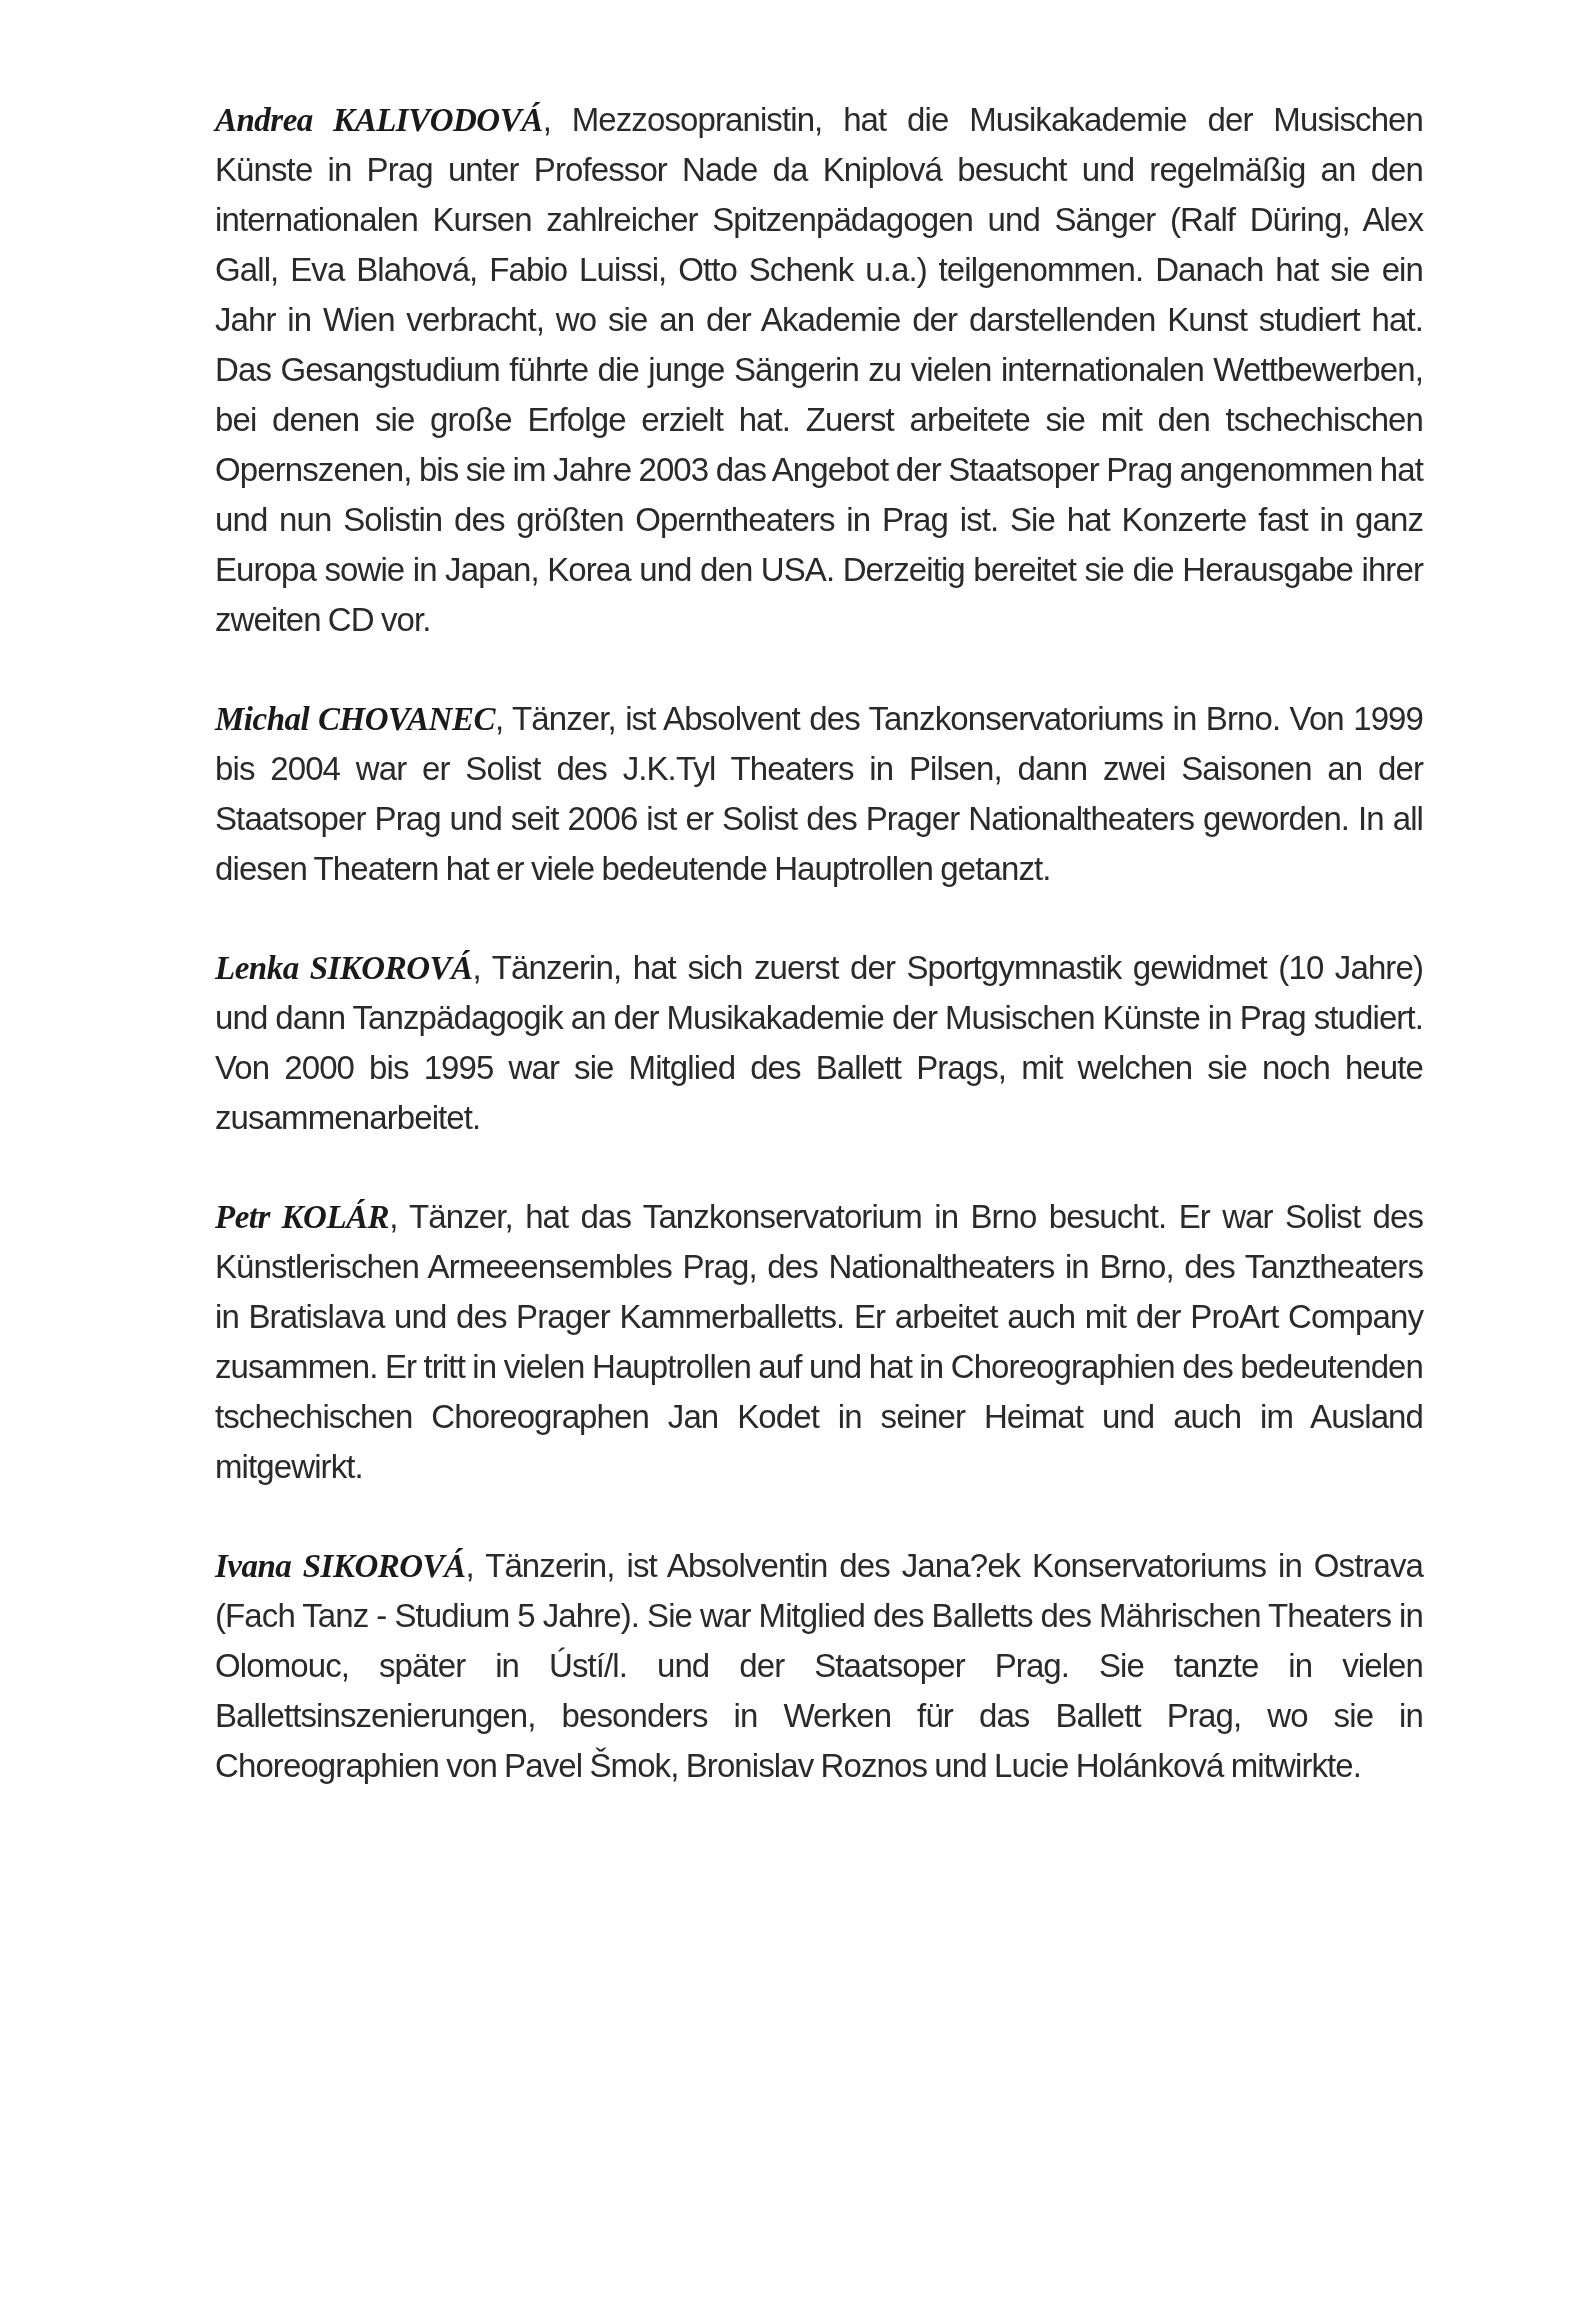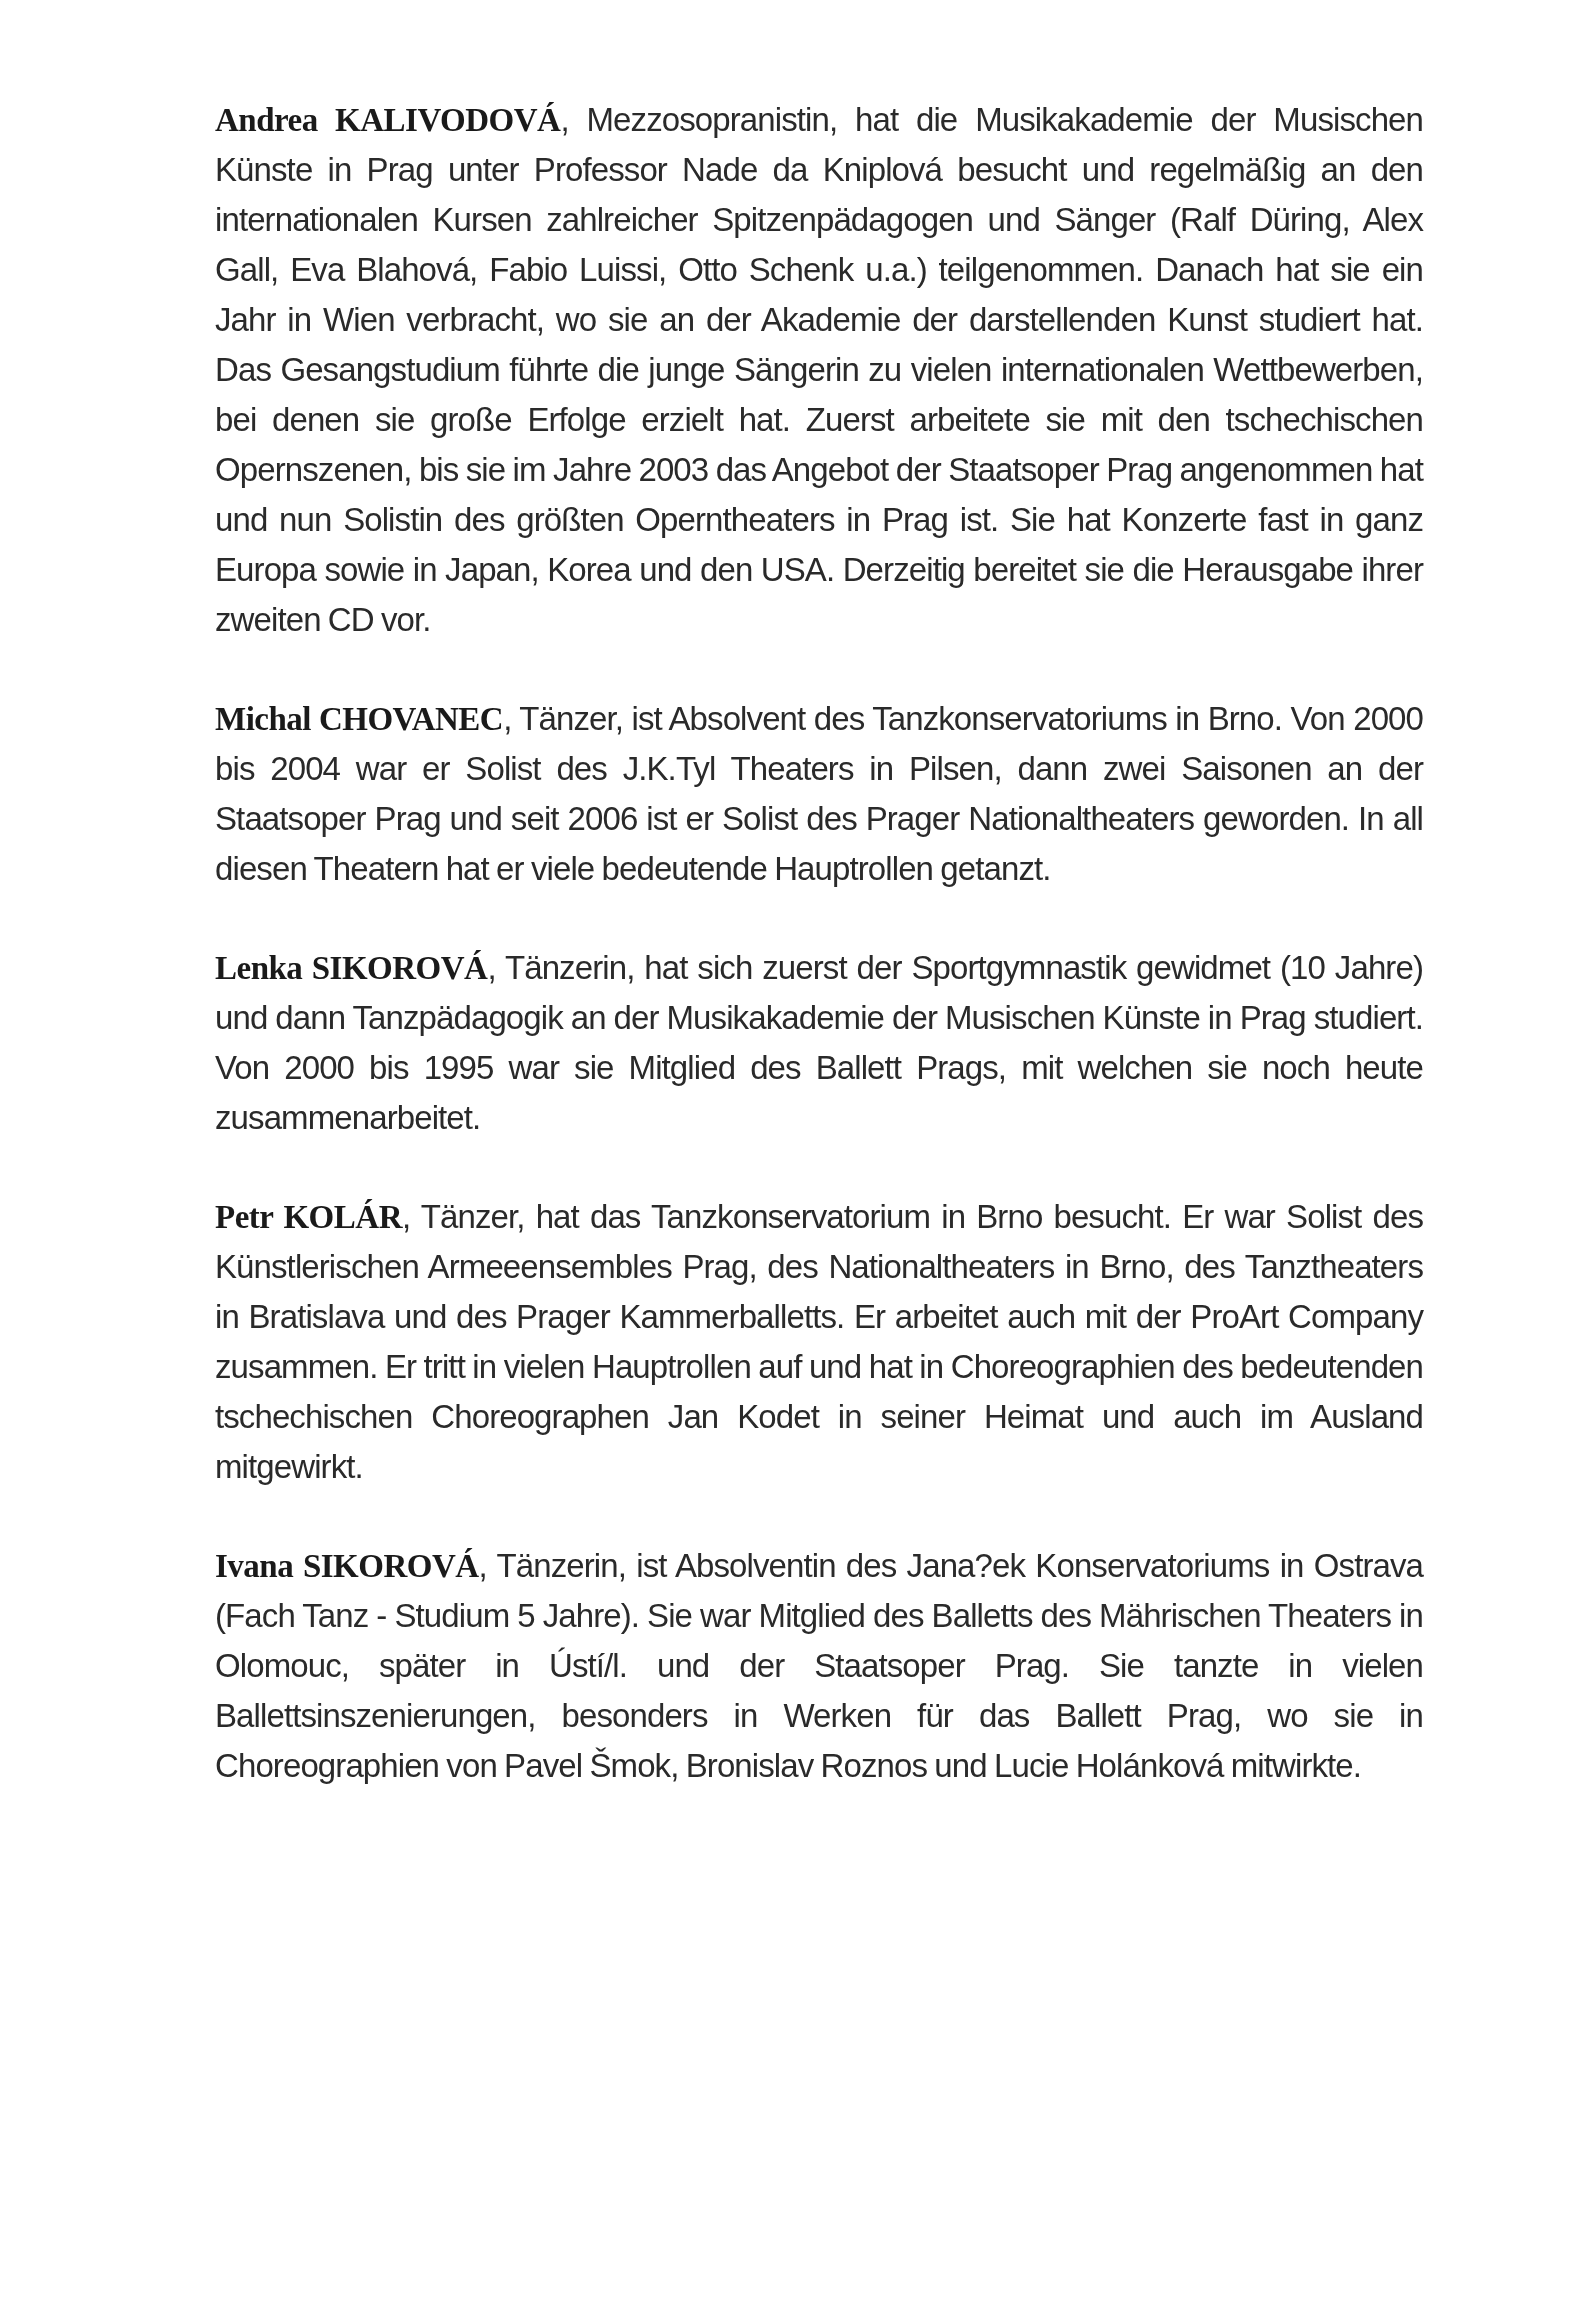--- a/index.html
+++ b/index.html
@@ -25,32 +25,33 @@
       letter-spacing: -0.9px;
       word-spacing: -1px;
     }
     .bio {
       margin: 0 0 49px 0;
       text-align: justify;
       text-align-last: left;
     }
     .bio .name {
       font-family: "Liberation Serif", serif;
+      font-style: italic;
       font-weight: bold;
       letter-spacing: -0.5px;
       color: #1a1a1a;
     }
   </style>
 </head>
 <body>
 
 <div class="page">
   <p class="bio"><span class="name">Andrea KALIVODOVÁ</span><span>, Mezzosopranistin, hat die Musikakademie der Musischen Künste in Prag unter Professor Nade  da Kniplová besucht und regelmäßig an den internationalen Kursen zahlreicher Spitzenpädagogen und Sänger (Ralf Düring, Alex Gall, Eva Blahová, Fabio Luissi, Otto Schenk u.a.) teilgenommen. Danach hat sie ein Jahr in Wien verbracht, wo sie an der Akademie der darstellenden Kunst studiert hat. Das Gesangstudium führte die junge Sängerin zu vielen internationalen Wettbewerben, bei denen sie große Erfolge erzielt hat. Zuerst arbeitete sie mit den tschechischen Opernszenen, bis sie im Jahre 2003 das Angebot der Staatsoper Prag angenommen hat und nun Solistin des größten Operntheaters in Prag ist. Sie hat Konzerte fast in ganz Europa sowie in Japan, Korea und den USA. Derzeitig bereitet sie die Herausgabe ihrer zweiten CD vor.</span></p>
 
-  <p class="bio"><span class="name">Michal CHOVANEC</span><span>, Tänzer, ist Absolvent des Tanzkonservatoriums in Brno. Von 2000 bis 2004 war er Solist des J.K.Tyl Theaters in Pilsen, dann zwei Saisonen an der Staatsoper Prag und seit 2006 ist er Solist des Prager Nationaltheaters geworden. In all diesen Theatern hat er viele bedeutende Hauptrollen getanzt.</span></p>
+  <p class="bio"><span class="name">Michal CHOVANEC</span><span>, Tänzer, ist Absolvent des Tanzkonservatoriums in Brno. Von 1999 bis 2004 war er Solist des J.K.Tyl Theaters in Pilsen, dann zwei Saisonen an der Staatsoper Prag und seit 2006 ist er Solist des Prager Nationaltheaters geworden. In all diesen Theatern hat er viele bedeutende Hauptrollen getanzt.</span></p>
 
   <p class="bio"><span class="name">Lenka SIKOROVÁ</span><span>, Tänzerin, hat sich zuerst der Sportgymnastik gewidmet (10 Jahre) und dann Tanzpädagogik an der Musikakademie der Musischen Künste in Prag studiert. Von 2000 bis 1995 war sie Mitglied des Ballett Prags, mit welchen sie noch heute zusammenarbeitet.</span></p>
 
   <p class="bio"><span class="name">Petr KOLÁR</span><span>, Tänzer, hat das Tanzkonservatorium in Brno besucht. Er war Solist des Künstlerischen Armeeensembles Prag, des Nationaltheaters in Brno, des Tanztheaters in Bratislava und des Prager Kammerballetts. Er arbeitet auch mit der ProArt Company zusammen. Er tritt in vielen Hauptrollen auf und hat in Choreographien des bedeutenden tschechischen Choreographen Jan Kodet in sein­er Heimat und auch im Ausland mitgewirkt.</span></p>
 
   <p class="bio"><span class="name">Ivana SIKOROVÁ</span><span>, Tänzerin, ist Absolventin des Jana?ek Konservatoriums in Ostrava (Fach Tanz - Studium 5 Jahre). Sie war Mitglied des Balletts des Mährischen Theaters in Olomouc, später in Ústí/l. und der Staatsoper Prag. Sie tanzte in vielen Ballettsinszenierungen, besonders in Werken für das Ballett Prag, wo sie in Choreographien von Pavel Šmok, Bronislav Roznos und Lucie Holánková mitwirkte.</span></p>
 </div>
 
 
 </body></html>

